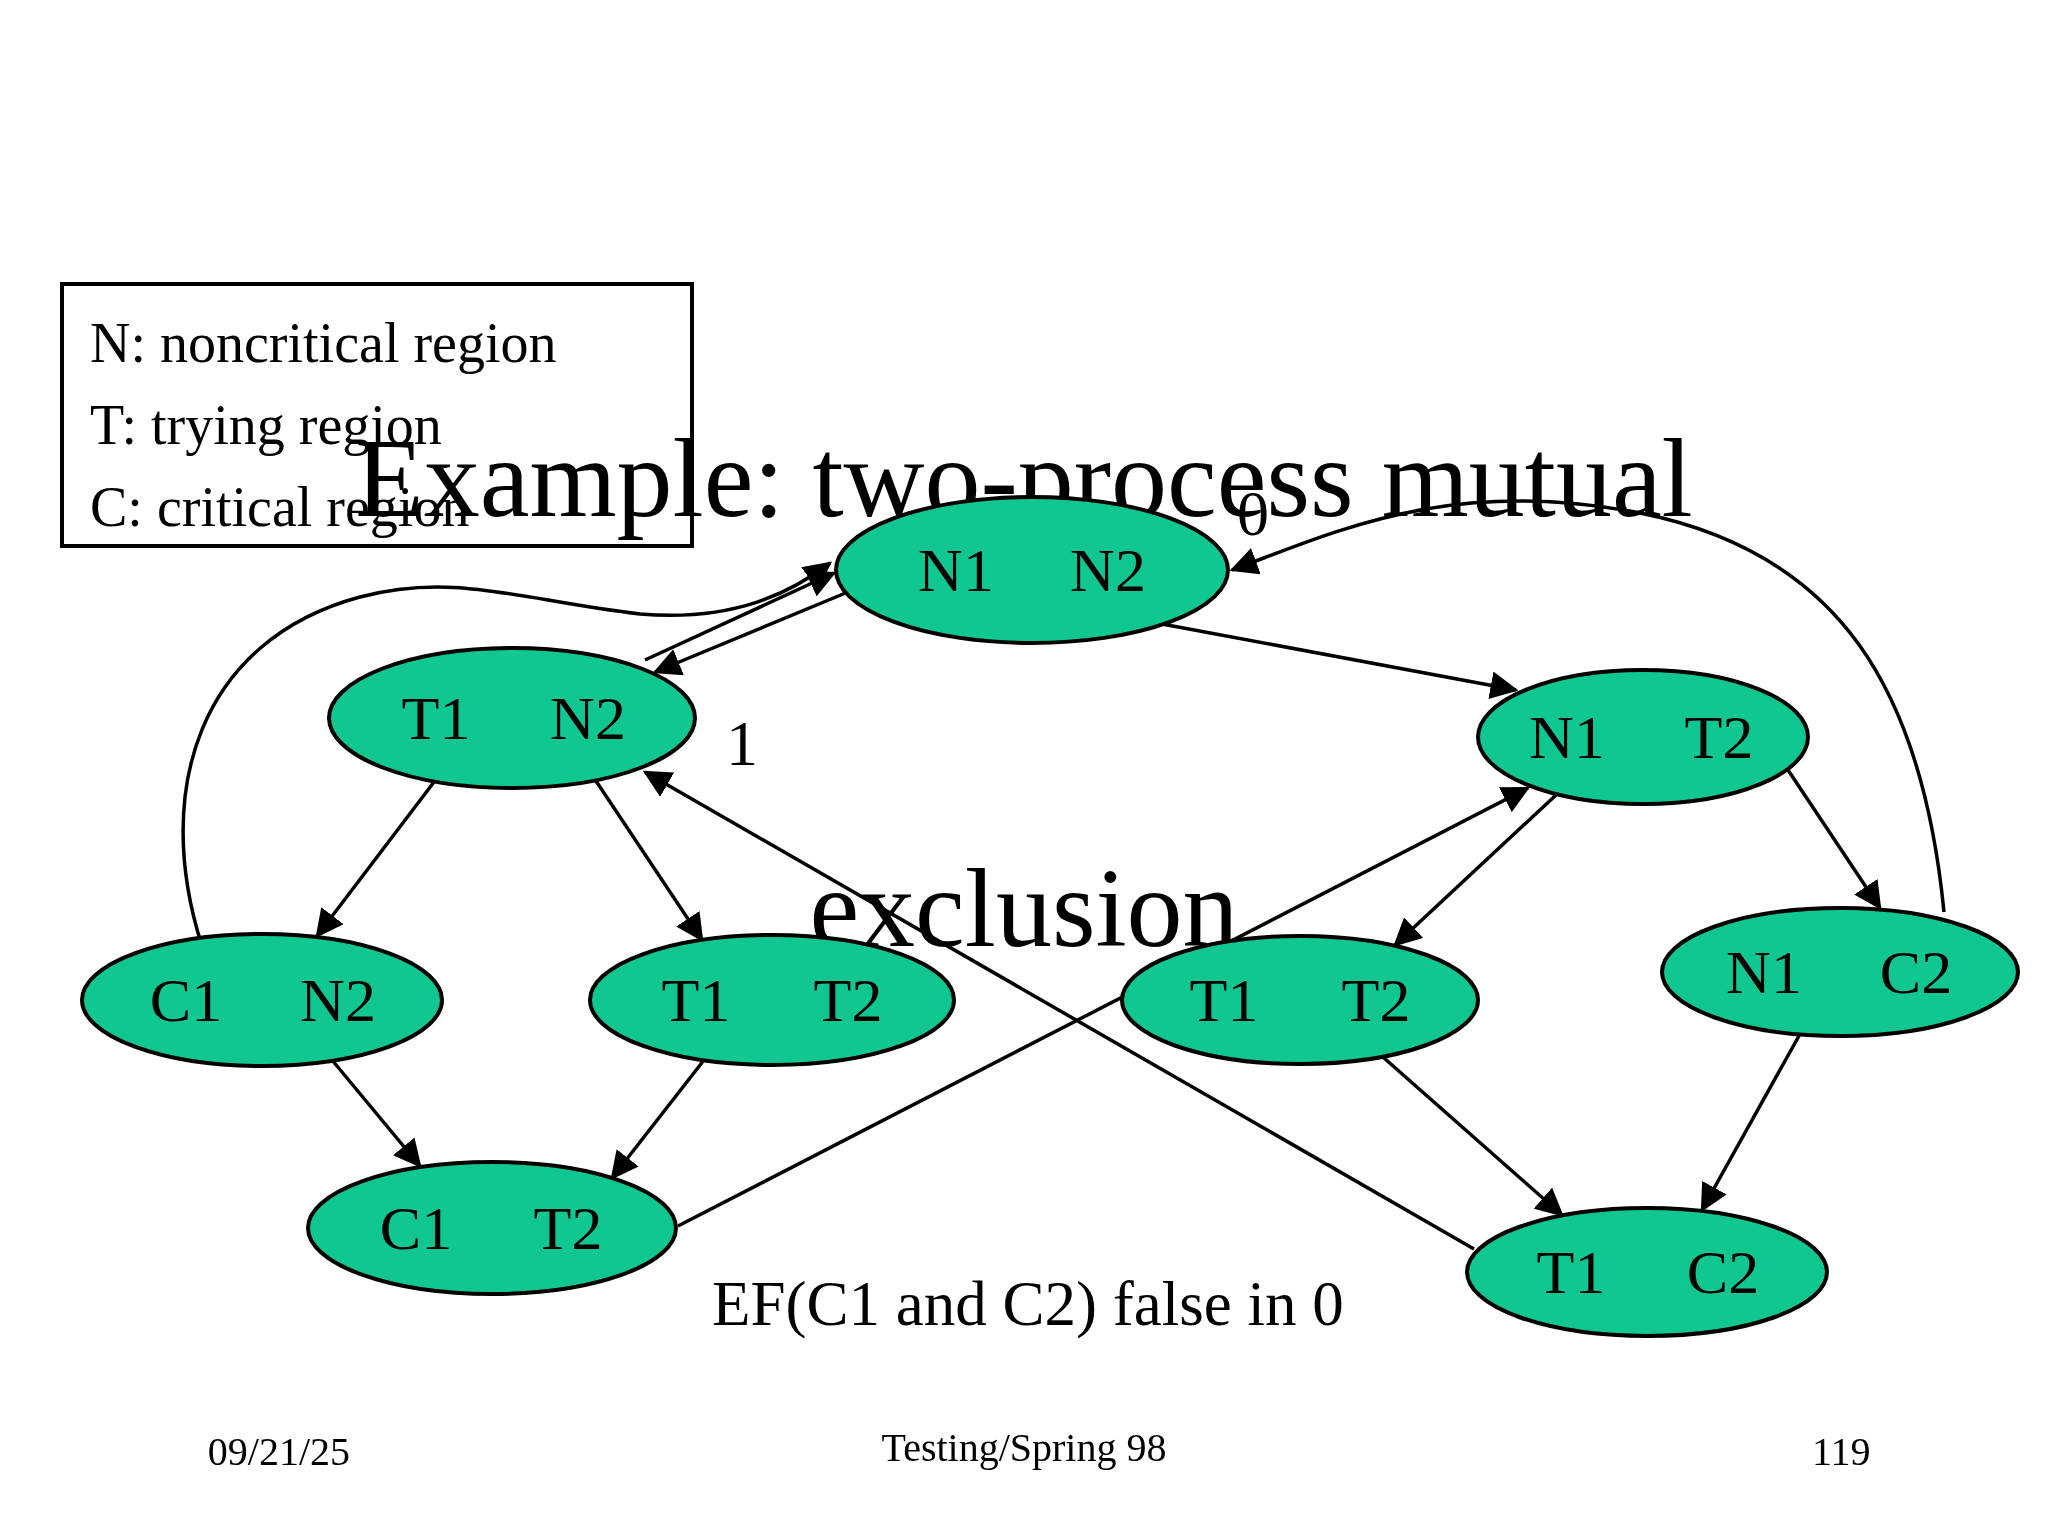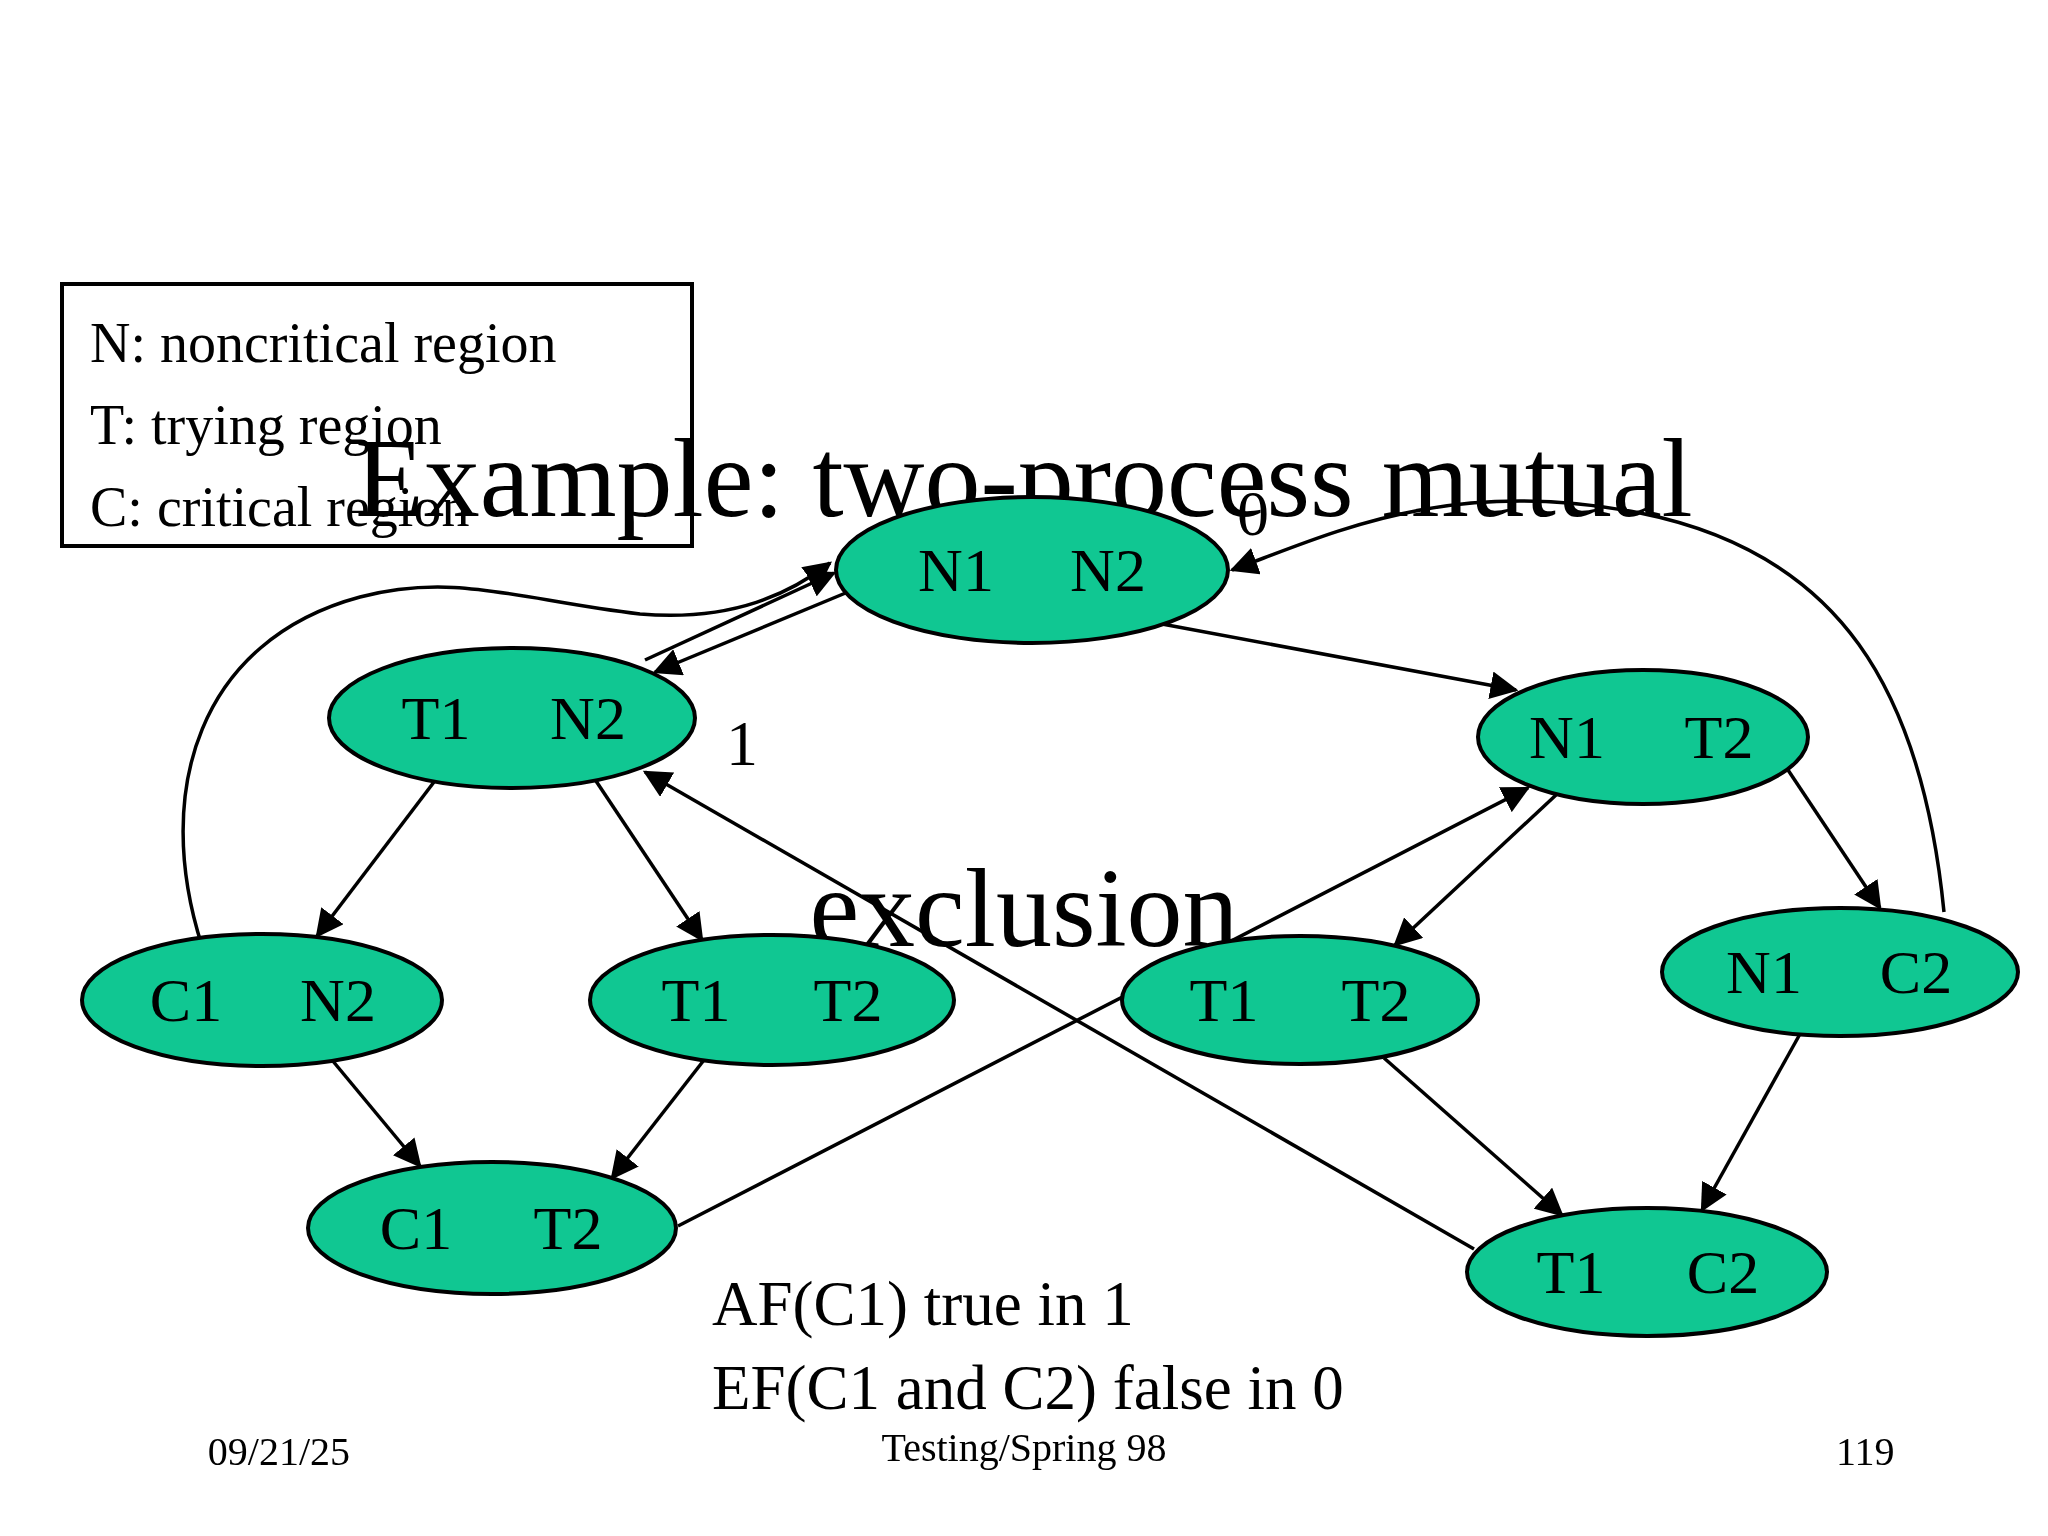--- a/index.html
+++ b/index.html
@@ -17,21 +17,21 @@
     padding:16px 0 0 26px;font-size:56px;line-height:82px;white-space:nowrap;
   }
   .graph{position:absolute;left:0;top:0;width:2048px;height:1536px;}
   .edge{stroke:#000;stroke-width:3.5;fill:none;}
   .node-ellipse{stroke:#000;stroke-width:4;}
   .node-label{font-family:"Liberation Serif","DejaVu Serif",serif;font-size:62px;text-anchor:middle;fill:#000;}
   .state-label{position:absolute;transform:translate(-50%,-50%);font-size:64px;}
   .annotation{position:absolute;left:712px;top:1262px;font-size:63px;line-height:84px;white-space:nowrap;}
   .footer-date{position:absolute;left:140px;top:1428px;width:210px;text-align:right;font-size:40px;}
   .footer-center{position:absolute;left:0;top:1424px;width:100%;text-align:center;font-size:40px;}
-  .footer-page{position:absolute;left:1812px;top:1428px;font-size:40px;margin-left:24px;}
+  .footer-page{position:absolute;left:1812px;top:1428px;font-size:40px;}
 </style>
 </head>
 <body>
 
 <div class="slide">
 
   <div class="title">
     <div>Example: two-process mutual</div>
     <div>exclusion</div>
   </div>
@@ -111,21 +111,20 @@
           <text x="1571" y="1293" class="node-label">T1</text>
           <text x="1723" y="1293" class="node-label">C2</text>
         </g>
       </g>
   </svg>
 
   <div class="state-label" style="left:1253px;top:514px;">0</div>
   <div class="state-label" style="left:742px;top:744px;">1</div>
 
   <div class="annotation">
-    <div>AF(C1) true in 1</div>
     <div>EF(C1 and C2) false in 0</div>
   </div>
 
   <div class="footer-date">09/21/25</div>
   <div class="footer-center">Testing/Spring 98</div>
   <div class="footer-page">119</div>
 
 </div>
 
 </body></html>

